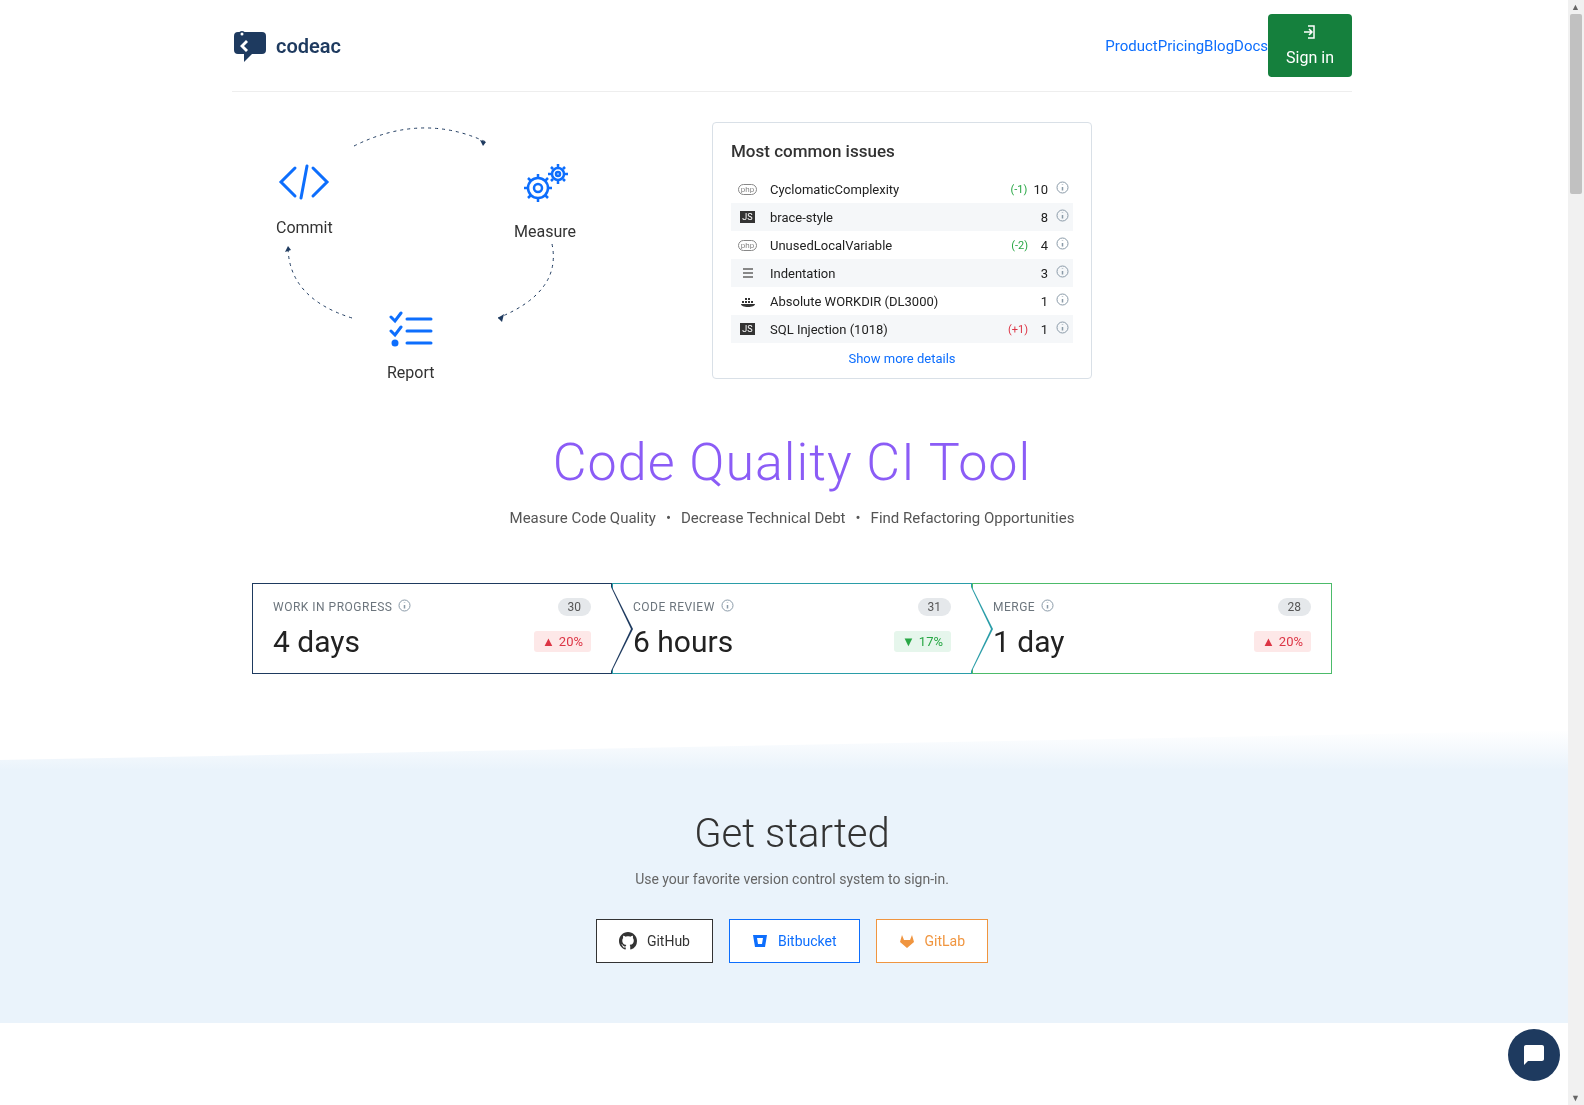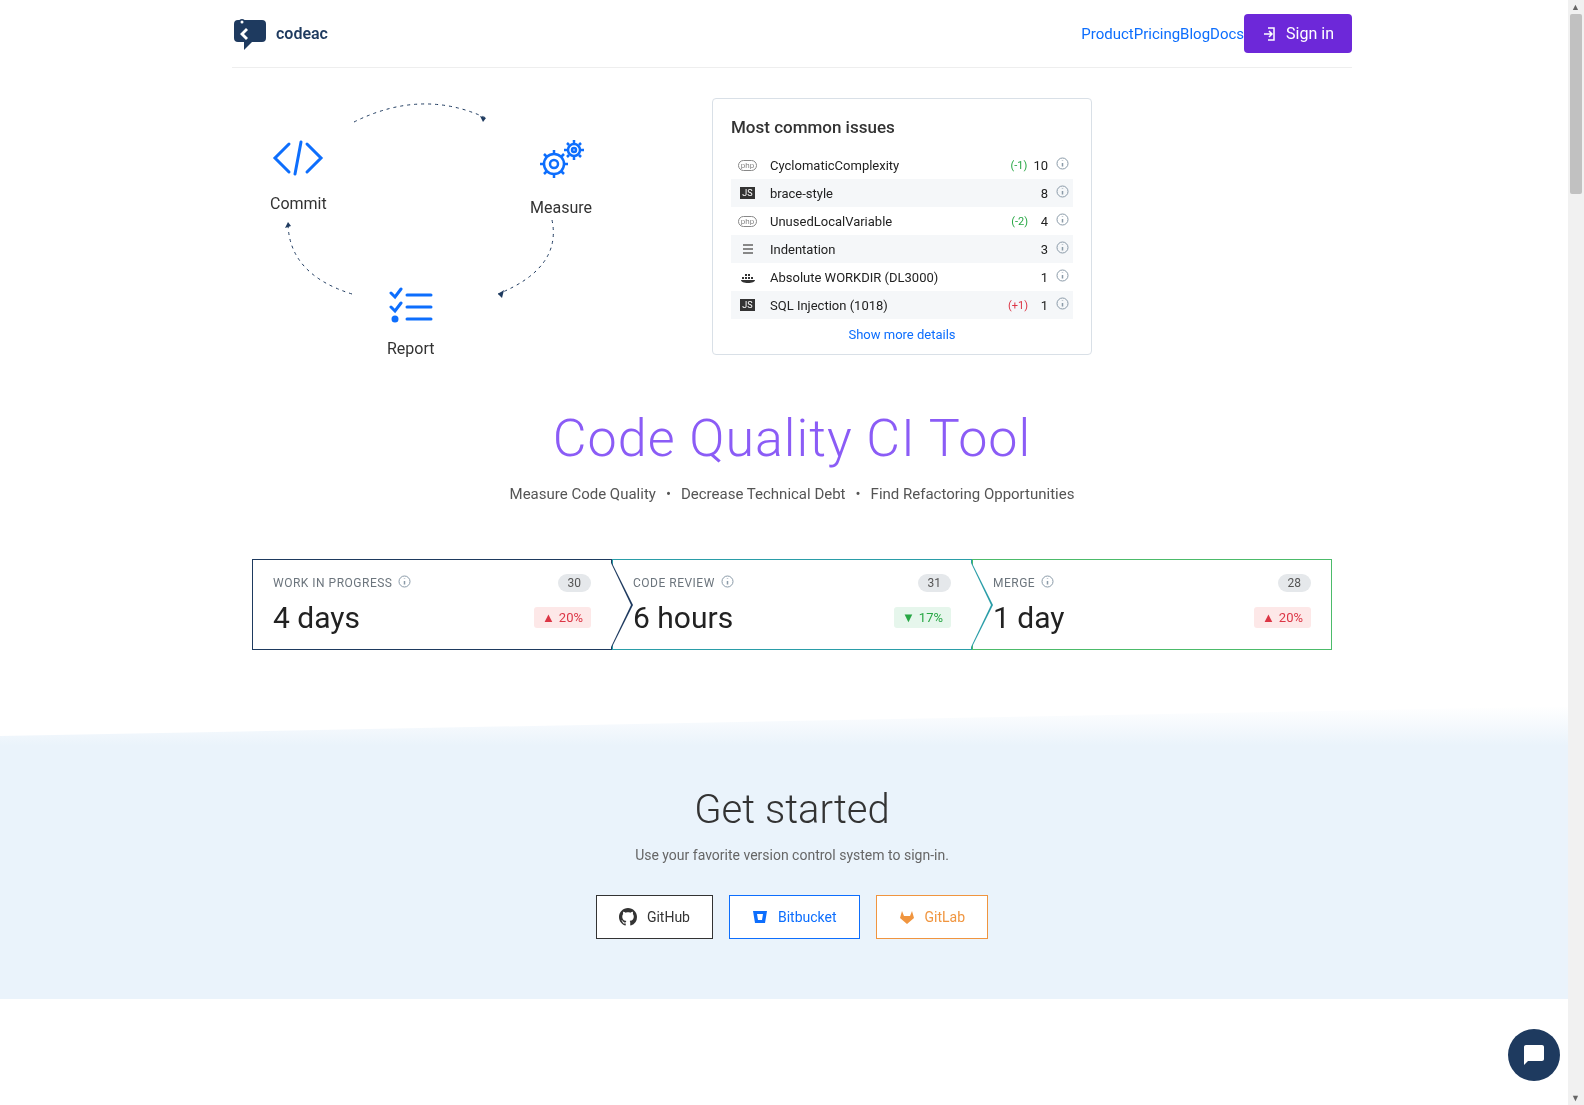--- a/index.html
+++ b/index.html
@@ -1,31 +1,31 @@
 <!DOCTYPE html>
 <html><head>
 <meta charset="utf-8">
 <style>
 * { margin: 0; padding: 0; box-sizing: border-box; }
 body { font-family: -apple-system, BlinkMacSystemFont, "Segoe UI", Roboto, Helvetica, Arial, sans-serif; color: #333; background: #fff; }
 .header { display: flex; justify-content: space-between; align-items: center; padding: 14px 0; border-bottom: 1px solid #eee; max-width: 1120px; margin: 0 auto; }
-.logo { display: flex; align-items: center; gap: 8px; font-size: 16px; font-weight: 600; color: #1e3a5f; }
+.logo { display: flex; align-items: center; gap: 8px; font-size: 20px; font-weight: 600; color: #1e3a5f; }
 .logo svg { width: 36px; height: 36px; }
 .nav { display: flex; align-items: center; }
 .nav a { color: #0d6efd; text-decoration: none; font-size: 15px; cursor: pointer; }
-.signin { background: #6d28d9; color: #fff; padding: 10px 18px; border-radius: 4px; display: flex; align-items: center; gap: 8px; cursor: pointer; }
+.signin { background: #15803d; color: #fff; padding: 10px 18px; border-radius: 4px; display: flex; align-items: center; gap: 8px; cursor: pointer; flex-direction: column; }
 .signin svg { width: 16px; height: 16px; }
 
 .top-section { display: flex; gap: 120px; max-width: 1120px; margin: 30px auto 50px; align-items: flex-start; padding: 0 20px; }
 .cycle { position: relative; width: 340px; height: 260px; }
 .cycle-item { position: absolute; text-align: center; }
 .cycle-item .ci-icon { display: block; margin: 0 auto 16px; }
 .cycle-item .ci-label { font-size: 16px; color: #333; }
-.ci-commit { top: 40px; left: 18px; }
-.ci-measure { top: 40px; right: 0; }
+.ci-commit { top: 40px; left: 24px; }
+.ci-measure { top: 40px; right: 16px; }
 .ci-report { bottom: 0; left: 135px; }
 .arrow { position: absolute; }
 
 .issues-card { border: 1px solid #d9e0e7; border-radius: 4px; padding: 18px 18px 12px; width: 380px; flex-shrink: 0; }
 .issues-title { font-size: 17px; font-weight: 500; margin-bottom: 14px; }
 .issue-row { display: flex; align-items: center; padding: 6px 4px; font-size: 13px; }
 .issue-row:nth-child(even) { background: #f5f7f9; }
 .issue-row .lang-icon { width: 25px; margin-right: 10px; display: flex; align-items: center; justify-content: center; }
 .issue-row .issue-name { flex: 1; color: #222; }
 .issue-row .delta { font-size: 11px; margin-right: 6px; }

